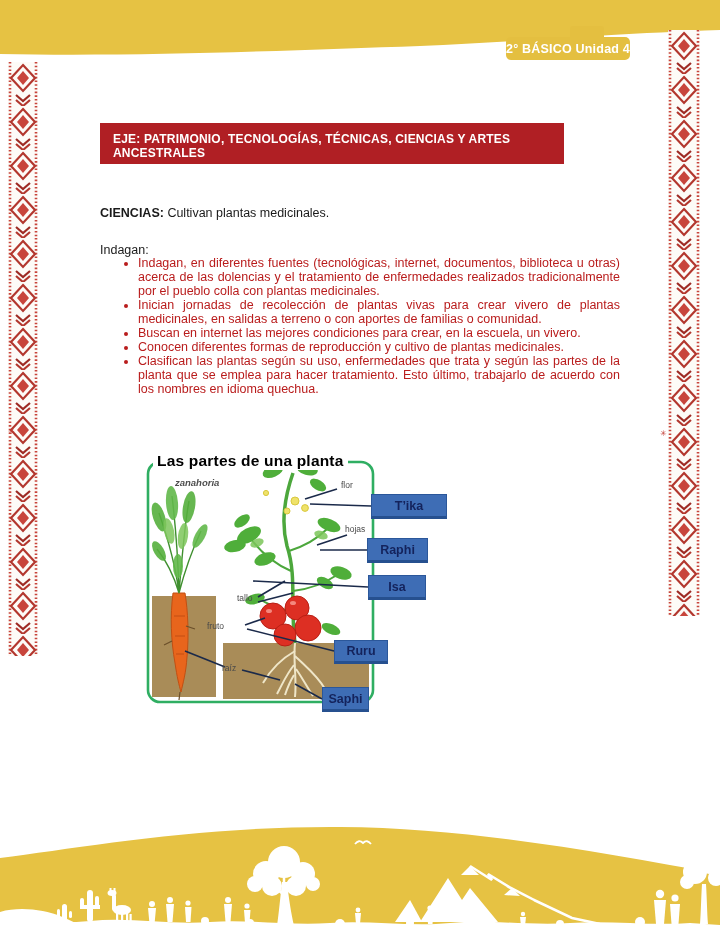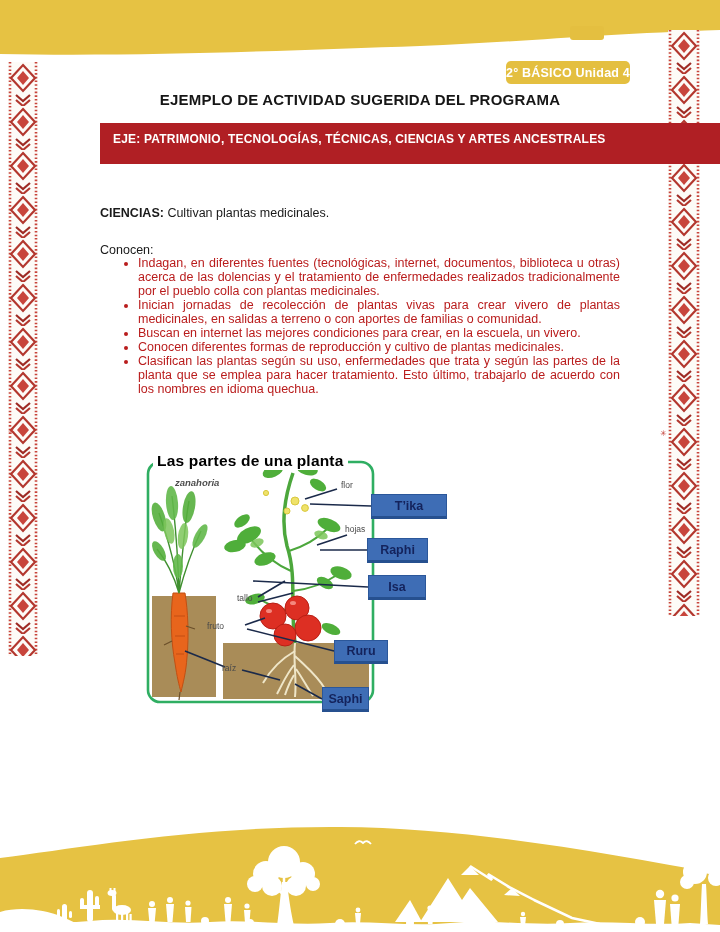--- a/index.html
+++ b/index.html
@@ -9,36 +9,35 @@
   }
   svg{display:block;}
 
   
   .top-band{position:absolute;top:0;left:0;}
   .unit-badge{
     position:absolute;left:506px;top:37px;width:124px;height:23px;
     background:#e4bf40;border-radius:5px;color:#ffffff;
     font-size:12.5px;font-weight:600;display:flex;align-items:center;justify-content:center;
     letter-spacing:.2px;
-    margin-top:24px;
   }
   .badge-tab{position:absolute;left:570px;top:26px;width:34px;height:14px;background:#e4bf40;border-radius:3px;}
 
   
   .border-left{position:absolute;left:8px;top:62px;}
   .border-right{position:absolute;left:668px;top:30px;}
   .tiny-mark{position:absolute;font-size:8px;color:#c13b33;line-height:8px;}
 
   
   .page-title{
     position:absolute;left:100px;top:91px;width:520px;text-align:center;
     font-size:15px;font-weight:bold;color:#161616;letter-spacing:.2px;
   }
   .eje-banner{
-    position:absolute;left:100px;top:123px;width:620px;height:41px;box-sizing:border-box;
+    position:absolute;left:100px;top:123px;width:464px;height:41px;box-sizing:border-box;
     background:#b01f24;color:#ffffff;font-size:12px;font-weight:bold;
     padding:9px 10px 0 13px;letter-spacing:.2px;
   }
   .activity-line{position:absolute;left:100px;top:206px;width:520px;font-size:12.5px;}
   .activity-line .lbl{font-weight:bold;}
   .examples-heading{position:absolute;left:100px;top:243px;font-size:12.5px;}
   .bullet-list{position:absolute;left:100px;top:256px;width:522px;}
   .bullet-list ul{margin:0;padding-left:38px;}
   .bullet-list li{
     font-size:12.5px;line-height:14px;text-align:justify;color:#b91c1c;
@@ -98,29 +97,28 @@
         <path d="M9 33 L16 39 L23 33" fill="none" stroke="#9e2b24" stroke-width="2.2"></path>
         <path d="M9 38 L16 44 L23 38" fill="none" stroke="#b3372e" stroke-width="2.2"></path>
       </pattern>
     </defs>
     <rect width="32" height="586" fill="url(#pat-right)"></rect>
   </svg>
 
   <div class="tiny-mark" style="left:8px;top:428px;">✳</div>
   <div class="tiny-mark" style="left:660px;top:430px;">✳</div>
 
-  <div class="page-title">EJEMPLO DE ACTIVIDAD SUGERIDA DEL PROGRAMA</div>
   <div class="eje-banner">EJE: PATRIMONIO, TECNOLOGÍAS, TÉCNICAS, CIENCIAS Y ARTES ANCESTRALES</div>
 
   <div class="activity-line">
     <span class="lbl">CIENCIAS:</span>
     <span>Cultivan plantas medicinales.</span>
   </div>
 
-  <div class="examples-heading">Conocen:</div>
+  <div class="examples-heading">Indagan:</div>
 
   <div class="bullet-list">
     <ul>
       <li>Indagan, en diferentes fuentes (tecnológicas, internet, documentos, biblioteca u otras) acerca de las dolencias y el tratamiento de enfermedades realizados tradicionalmente por el pueblo colla con plantas medicinales.</li>
       <li>Inician jornadas de recolección de plantas vivas para crear vivero de plantas medicinales, en salidas a terreno o con aportes de familias o comunidad.</li>
       <li>Buscan en internet las mejores condiciones para crear, en la escuela, un vivero.</li>
       <li>Conocen diferentes formas de reproducción y cultivo de plantas medicinales.</li>
       <li>Clasifican las plantas según su uso, enfermedades que trata y según las partes de la planta que se emplea para hacer tratamiento. Esto último, trabajarlo de acuerdo con los nombres en idioma quechua.</li>
     </ul>
   </div>

